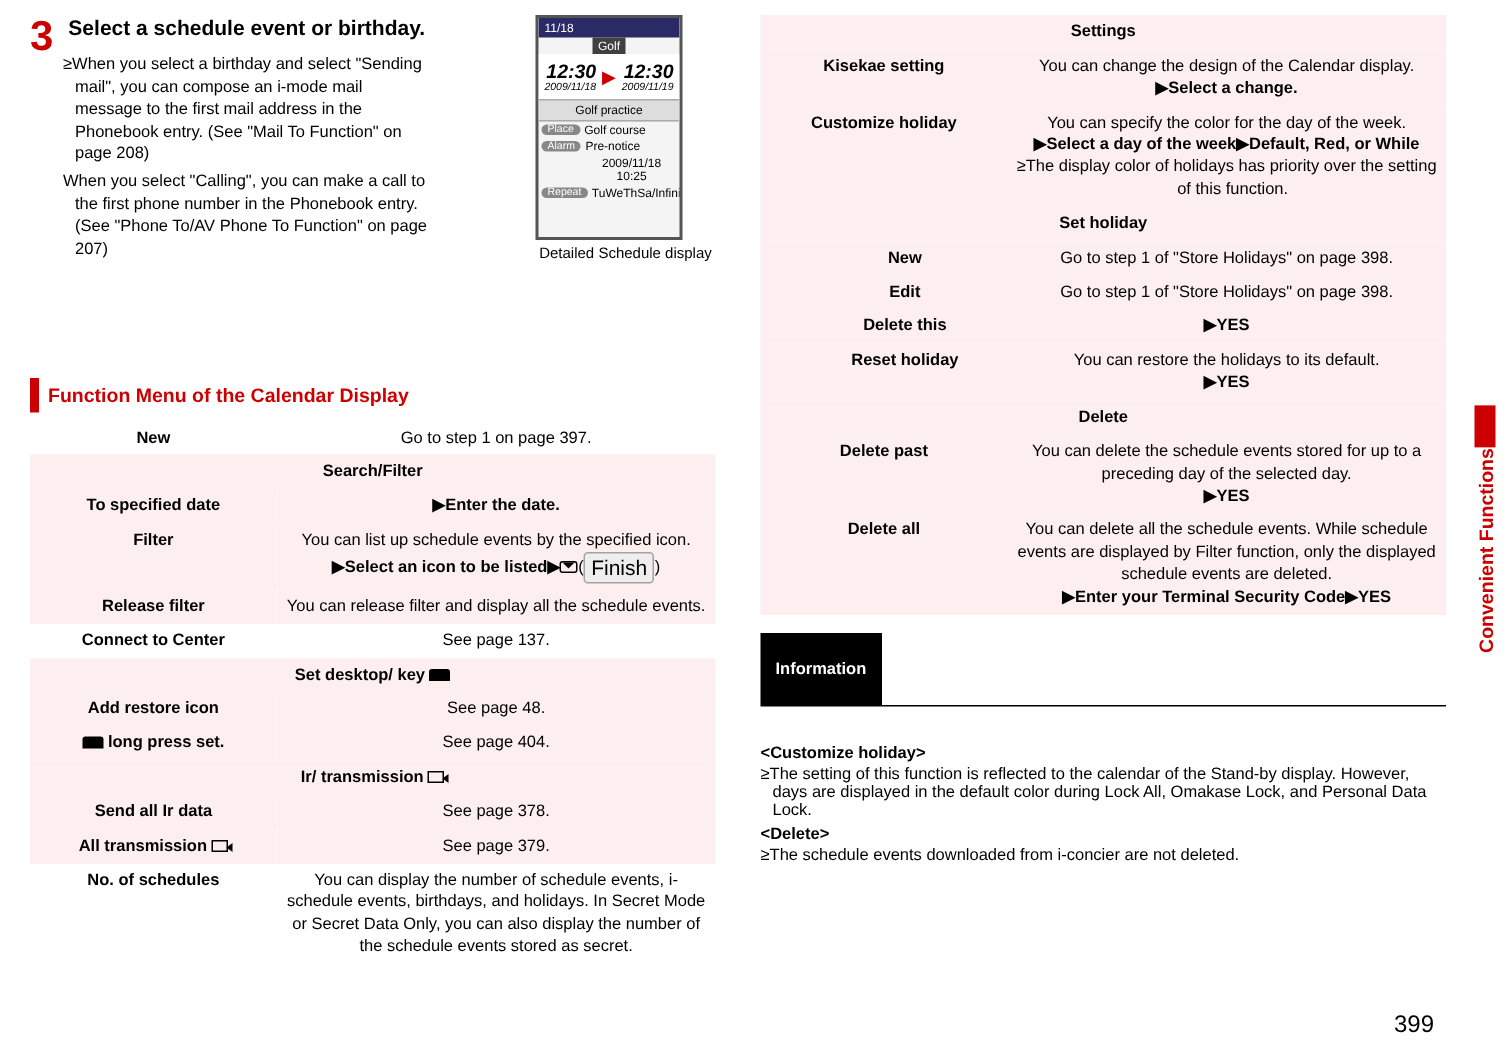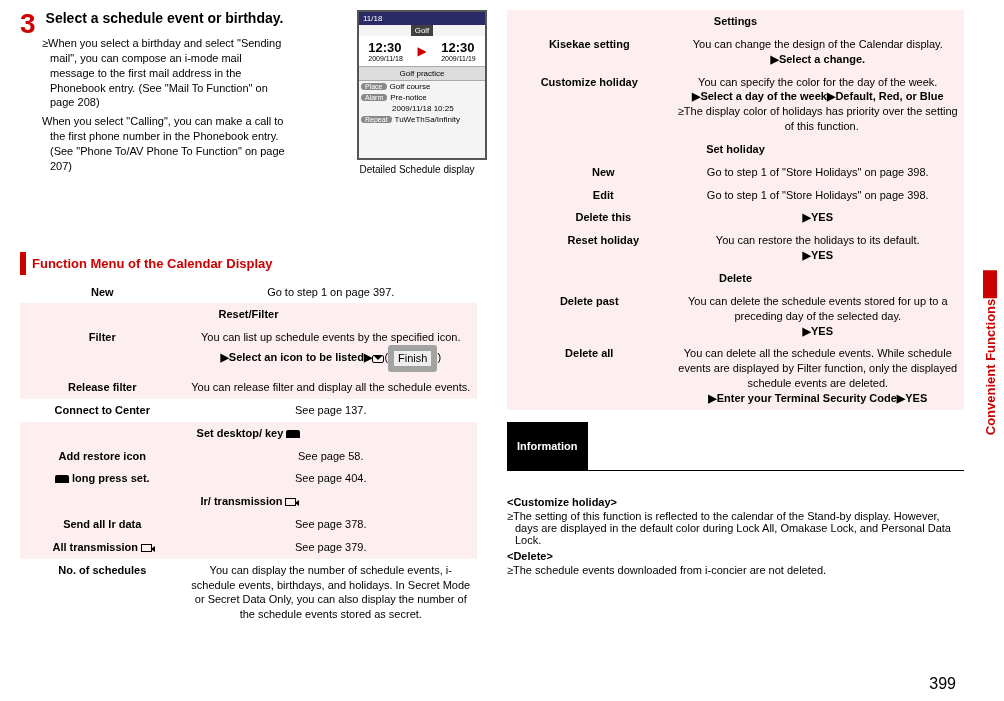--- a/index.html
+++ b/index.html
@@ -5,41 +5,41 @@
   * { margin:0; padding:0; box-sizing:border-box; }
   body { font-family: Arial, Helvetica, sans-serif; font-size:11px; color:#000; background:#fff; width:1004px; height:701px; position:relative; }
   .page { display:flex; padding:10px 40px 10px 20px; gap:30px; }
   .col { flex:1; min-width:0; }
   .step-row { display:flex; gap:10px; }
   .step-num { font-size:28px; font-weight:bold; color:#c00; line-height:1; }
   .step-title { font-size:14px; font-weight:bold; margin-bottom:6px; }
   .note { margin-bottom:4px; line-height:1.35; padding-left: 30px; text-indent: -8px;}
   .note-bullet { padding-left:8px; text-indent:-8px; }
   .figure { width:120px; text-align:center; }
-  .phone-screen { width:130px; height:150px; border:2px solid #555; background:#f4f4f4; position:relative; overflow:hidden; font-size:8px; }
+  .phone-screen { width:98px; height:150px; border:2px solid #555; background:#f4f4f4; position:relative; overflow:hidden; font-size:8px; }
   .ps-top { background:#2a2a66; color:#fff; padding:2px 4px; font-size:8px; text-align:left;}
   .ps-tab { background:#404040; color:#fff; padding:1px 4px; display:inline-block; font-size:8px;}
   .ps-time { display:flex; justify-content:space-around; align-items:center; padding:4px 2px; background:#fff;}
   .ps-arrow { font-size:12px; color:#c00;}
-  .ps-tblk { text-align:left; }
+  .ps-tblk { text-align:right;font-style:italic; }
   .ps-t { font-size:13px; font-weight:bold; }
   .ps-d { font-size:7px; }
   .ps-sub { background:#ddd; padding:2px 4px; font-size:8px; border-top:1px solid #aaa; border-bottom:1px solid #aaa;}
   .ps-line { display:flex; align-items:center; padding:1px 2px; gap:3px;}
   .ps-pill { background:#888; color:#fff; border-radius:6px; padding:0 4px; font-size:7px;}
   .caption { font-size:10px; margin-top:4px; line-height:1.2;}
   .sec-head { border-left:6px solid #c00; padding:4px 6px; background:#fff; color:#c00; font-weight:bold; font-size:13px; margin:14px 0 6px; }
   table { width:100%; border-collapse:collapse; font-size:11px; }
   td { padding:4px 6px; vertical-align:top; line-height:1.35;text-align:center; }
   tr.row > td:first-child { width:36%; font-weight:bold; }
   tr.pale td { background:#fdefef; }
   tr.head td { background:#fdefef; font-weight:bold; }
   tr.sub td:first-child { }
   .tri { color:#000; font-weight:bold; }
-  .finish-btn { display:inline-block; border:6px solid #a3a3a3; border-radius:3px; padding:0 4px; font-size:11px; background:#eee; vertical-align:middle;}
+  .finish-btn { display:inline-block; border:1px solid #a3a3a3; border-radius:3px; padding:0 4px; font-size:14px; background:#eee; vertical-align:middle;}
   .cam-icon { display:inline-block; width:11px; height:8px; border:1px solid #000; position:relative; vertical-align:middle;}
   .cam-icon::before { content:""; position:absolute; right:-4px; top:1px; width:0; height:0; border-top:3px solid transparent; border-bottom:3px solid transparent; border-right:4px solid #000;}
   .info-head { background:#000; color:#fff; display:inline-block; padding:18px 10px; font-weight:bold; font-size:11px; margin-top:12px;}
   .info-box { border-top:1px solid #000; padding-top:21px;}
   .sect-label { font-weight:bold; margin:4px 0 2px;}
   .icon-key { display:inline-block; width:14px; height:8px; background:#000; border-radius:2px 2px 0 0; vertical-align:middle;}
   .mail-icon { display:inline-block; border:1px solid #000; width:12px; height:8px; position:relative; vertical-align:middle; border-radius:2px;}
   .mail-icon::after { content:""; position:absolute; left:1px; top:0; width:0; height:0; border-left:4px solid transparent; border-right:4px solid transparent; border-top:4px solid #000;}
   .side-tab { position:absolute; right:6px; top:50%; transform:translateY(-50%) rotate(180deg); writing-mode:vertical-rl; font-weight:bold; font-size:13px; display:flex; align-items:center;}
   .side-red { color:#c00; }
@@ -99,40 +99,44 @@
     <div style="clear:both; height:60px;"></div>
     <div class="sec-head">Function Menu of the Calendar Display</div>
 
     <table>
       <tbody>
           <tr class="row">
             <td>New</td>
             <td>Go to step 1 on page 397.</td>
           </tr>
       <tr class="head">
-            <td colspan="2">Reset/Filter</td>
+            <td colspan="2">Search/Filter</td>
+          </tr>
+      <tr class="row pale sub">
+            <td>To specified date</td>
+            <td><span class="tri">▶</span><b>Enter the date.</b></td>
           </tr>
       <tr class="row pale sub">
             <td>Filter</td>
             <td><span>You can list up schedule events by the specified icon.</span><br><span class="tri">▶</span><b>Select an icon to be listed</b><span class="tri">▶</span><span class="mail-icon"></span>(<span class="finish-btn">Finish</span>)</td>
           </tr>
       <tr class="row pale sub">
             <td>Release filter</td>
             <td>You can release filter and display all the schedule events.</td>
           </tr>
       <tr class="row">
             <td>Connect to Center</td>
             <td>See page 137.</td>
           </tr>
       <tr class="head">
             <td colspan="2"><span>Set desktop/       key</span> <span class="icon-key"></span></td>
           </tr>
       <tr class="row pale sub">
             <td>Add restore icon</td>
-            <td>See page 58.</td>
+            <td>See page 48.</td>
           </tr>
       <tr class="row pale sub">
             <td><span class="icon-key"></span><span>     long press set.</span></td>
             <td>See page 404.</td>
           </tr>
       <tr class="head">
             <td colspan="2"><span>Ir/      transmission</span> <span class="cam-icon"></span></td>
           </tr>
       <tr class="row pale sub">
             <td>Send all Ir data</td>
@@ -155,21 +159,21 @@
       <tbody>
           <tr class="head">
             <td colspan="2">Settings</td>
           </tr>
       <tr class="row pale sub">
             <td>Kisekae setting</td>
             <td><span>You can change the design of the Calendar display.</span><br><span class="tri">▶</span><b>Select a change.</b></td>
           </tr>
       <tr class="row pale sub">
             <td>Customize holiday</td>
-            <td><span>You can specify the color for the day of the week.</span><br><span class="tri">▶</span><b>Select a day of the week</b><span class="tri">▶</span><b>Default, Red, or Blue</b><br><span class="note-bullet" style="display:inline-block;">≥The display color of holidays has priority over the setting of this function.</span></td>
+            <td><span>You can specify the color for the day of the week.</span><br><span class="tri">▶</span><b>Select a day of the week</b><span class="tri">▶</span><b>Default, Red, or While</b><br><span class="note-bullet" style="display:inline-block;">≥The display color of holidays has priority over the setting of this function.</span></td>
           </tr>
       <tr class="head sub">
             <td colspan="2">Set holiday</td>
           </tr>
       <tr class="row pale sub">
             <td style="padding-left:34px">New</td>
             <td>Go to step 1 of "Store Holidays" on page 398.</td>
           </tr>
       <tr class="row pale sub">
             <td style="padding-left:34px">Edit</td>

